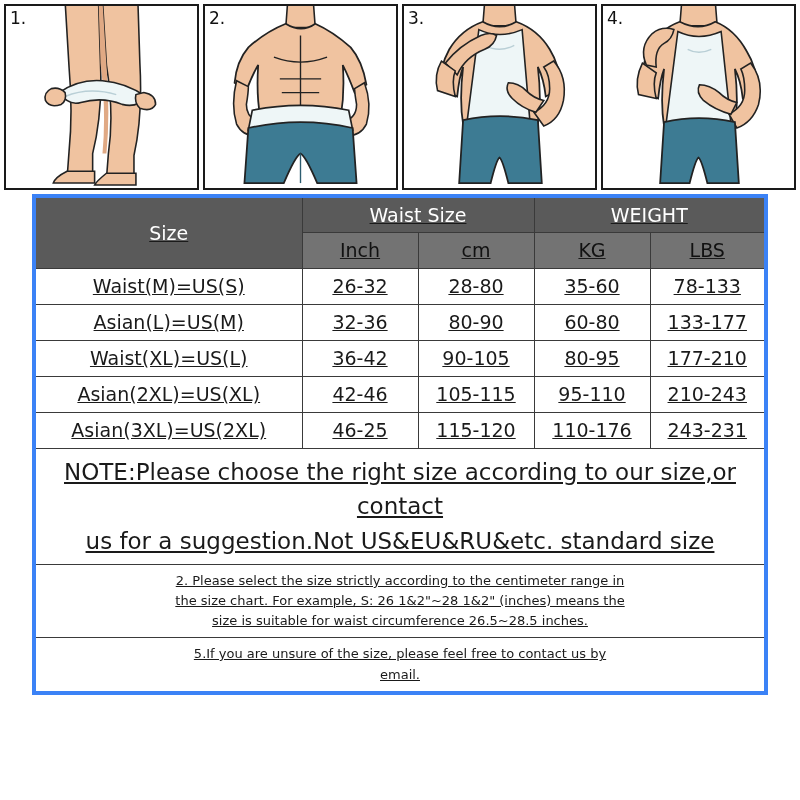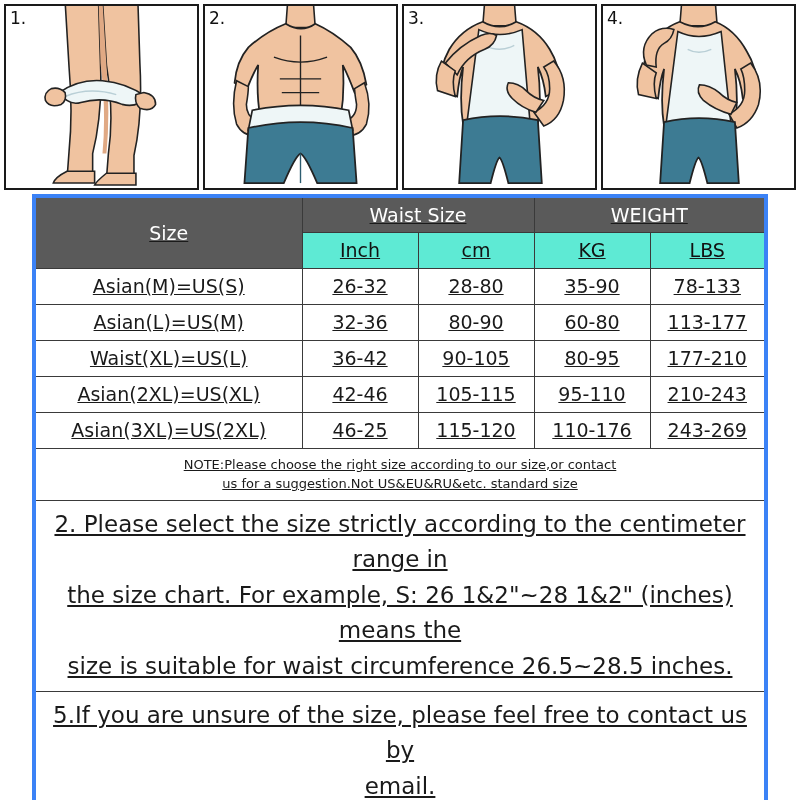--- a/index.html
+++ b/index.html
@@ -70,36 +70,36 @@
     height: 36px;
     box-sizing: border-box;
   }
   .hdr-dark {
     background: #5a5a5a;
     color: #ffffff;
     font-size: 20px;
     height: 42px;
   }
   .sub-hdr {
-    background: #5eead4;
+    background: #737373;
     color: #111;
     font-size: 19px;
   }
   .col-size { width: 268px; }
   .col-q { width: 131px; }
 
   .note-row td {
-    font-size: 13px;
+    font-size: 23px;
     line-height: 1.5;
     padding: 6px 10px;
     text-align: center;
     height: auto;
   }
   .note-row.big td {
-    font-size: 23px;
+    font-size: 13px;
     line-height: 1.55;
     margin-left: 18px;
   }
   .note-row td .nowrapish { display: block; }
 </style>
 </head>
 <body>
 
 <div class="page">
 
@@ -203,53 +203,53 @@
         <td class="hdr-dark" colspan="2">WEIGHT</td>
       </tr>
       <tr>
         <td class="sub-hdr col-q">Inch</td>
         <td class="sub-hdr col-q">cm</td>
         <td class="sub-hdr col-q">KG</td>
         <td class="sub-hdr col-q">LBS</td>
       </tr>
 
       <tr>
-        <td>Asian(M)=US(S)</td>
+        <td>Waist(M)=US(S)</td>
         <td>26-32</td>
         <td>28-80</td>
-        <td>35-90</td>
+        <td>35-60</td>
         <td>78-133</td>
       </tr>
       <tr>
         <td>Asian(L)=US(M)</td>
         <td>32-36</td>
         <td>80-90</td>
         <td>60-80</td>
-        <td>113-177</td>
+        <td>133-177</td>
       </tr>
       <tr>
         <td>Waist(XL)=US(L)</td>
         <td>36-42</td>
         <td>90-105</td>
         <td>80-95</td>
         <td>177-210</td>
       </tr>
       <tr>
         <td>Asian(2XL)=US(XL)</td>
         <td>42-46</td>
         <td>105-115</td>
         <td>95-110</td>
         <td>210-243</td>
       </tr>
       <tr>
         <td>Asian(3XL)=US(2XL)</td>
         <td>46-25</td>
         <td>115-120</td>
         <td>110-176</td>
-        <td>243-269</td>
+        <td>243-231</td>
       </tr>
 
       <tr class="note-row">
         <td colspan="5">
           <span class="nowrapish">NOTE:Please choose the right size according to our size,or contact</span>
           <span class="nowrapish">us for a suggestion.Not US&amp;EU&amp;RU&amp;etc. standard size</span>
         </td>
       </tr>
       <tr class="note-row big">
         <td colspan="5">

